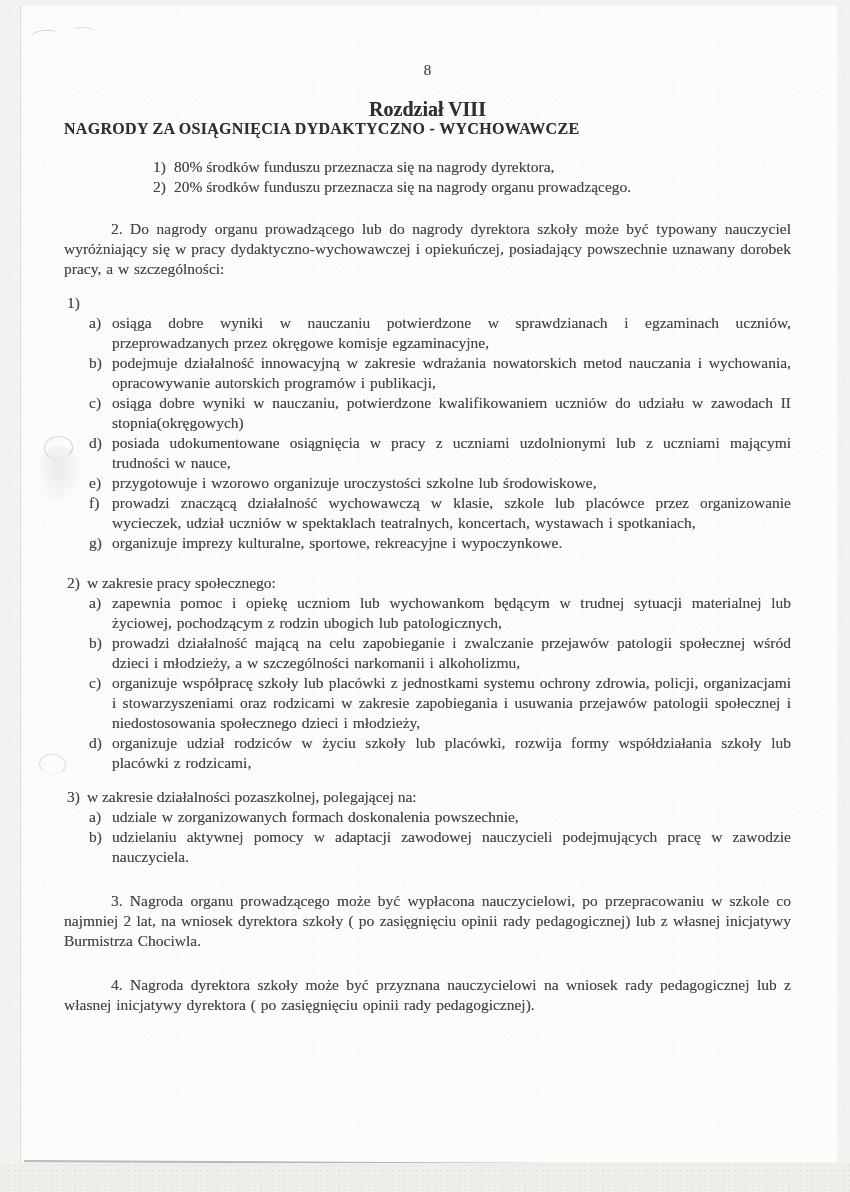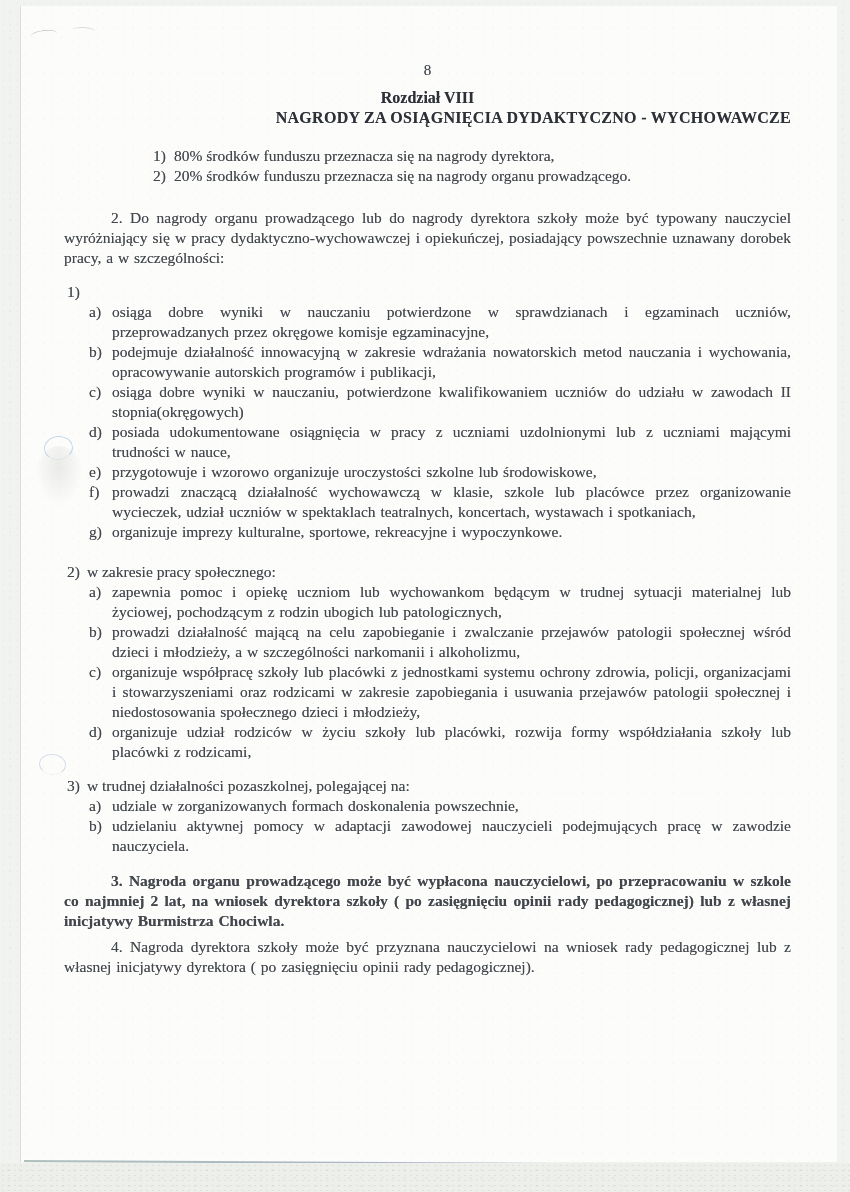--- a/index.html
+++ b/index.html
@@ -89,32 +89,32 @@
     width: 100%;
     padding: 54px 46px 0 43px;
     color: #43464c;
     font-size: 15.5px;
     line-height: 20px;
     text-shadow: 0 0 0.4px rgba(55,70,75,0.55);
   }
   .pageno { text-align: center; font-size: 15px; }
   .chapter {
     text-align: center; font-weight: bold;
-    color: #2d3036; font-size: 16px; margin-top: 8px;
+    color: #2d3036; font-size: 20px; margin-top: 19px;
   }
   .title {
-    text-align: right; font-weight: bold;
+    text-align: left; font-weight: bold;
     color: #2d3036; font-size: 16px; letter-spacing: 0.3px;
   }
   .par { margin: 0; text-align: justify; word-spacing: 1px; }
   .par.indent { text-indent: 47px; }
   .par9  { margin-top: 30px; }
   .par2m { margin-top: 22px; }
-  .par3m { margin-top: 15px; font-weight: bold; }
-  .par4m { margin-top: 6px; }
+  .par3m { margin-top: 24px; }
+  .par4m { margin-top: 24px; }
   .fund-list { margin-top: 18px; margin-left: 89px; }
   .fund-item { display: flex; }
   .fund-item .m { flex: none; width: 21px; }
   .fund-item .t { flex: 1; }
   .area1 { margin-top: 14px; }
   .area2 { margin-top: 20px; }
   .area3 { margin-top: 14px; }
   .area-head { display: flex; padding-left: 3px; }
   .area-head .m { flex: none; margin-right: 7px; }
   .item { display: flex; }
@@ -206,21 +206,21 @@
         </div>
         <div class="item">
           <span class="m">d)</span>
           <span class="t">organizuje udział rodziców w życiu szkoły lub placówki, rozwija formy współdziałania szkoły lub placówki z rodzicami,</span>
         </div>
       </div>
 
       <div class="area area3">
         <div class="area-head">
           <span class="m">3)</span>
-          <span>w trudnej działalności pozaszkolnej, polegającej na:</span>
+          <span>w zakresie działalności pozaszkolnej, polegającej na:</span>
         </div>
         <div class="item">
           <span class="m">a)</span>
           <span class="t">udziale w zorganizowanych formach doskonalenia powszechnie,</span>
         </div>
         <div class="item">
           <span class="m">b)</span>
           <span class="t">udzielaniu aktywnej pomocy w adaptacji zawodowej nauczycieli podejmujących pracę w zawodzie nauczyciela.</span>
         </div>
       </div>

